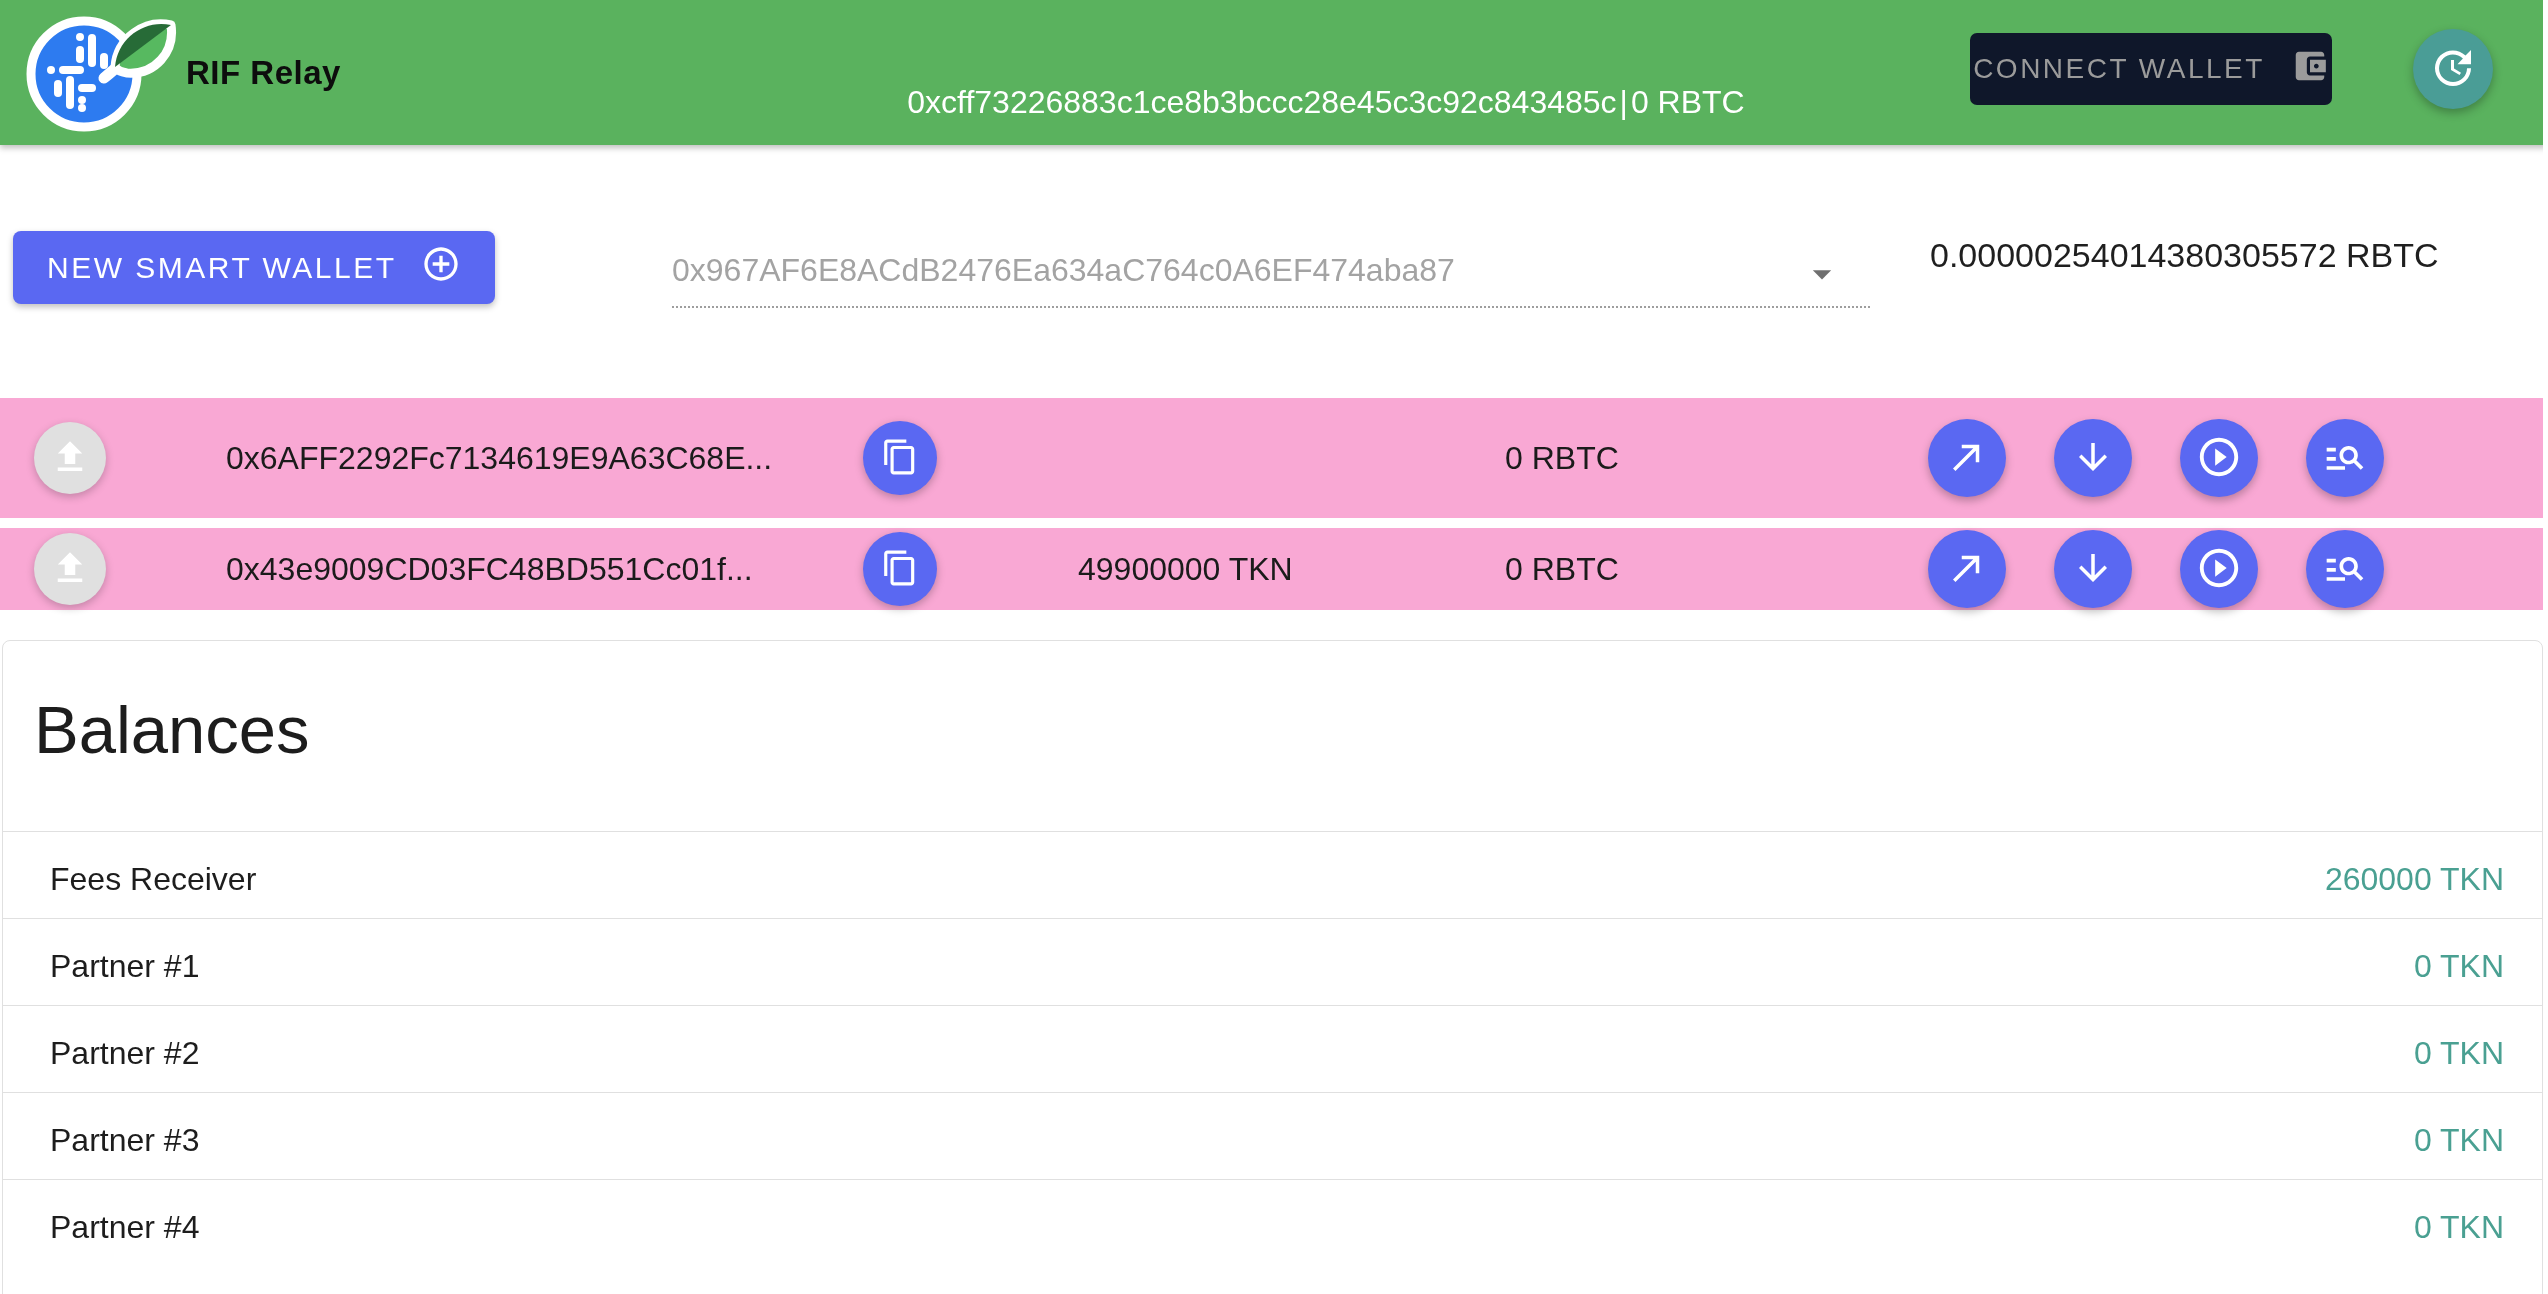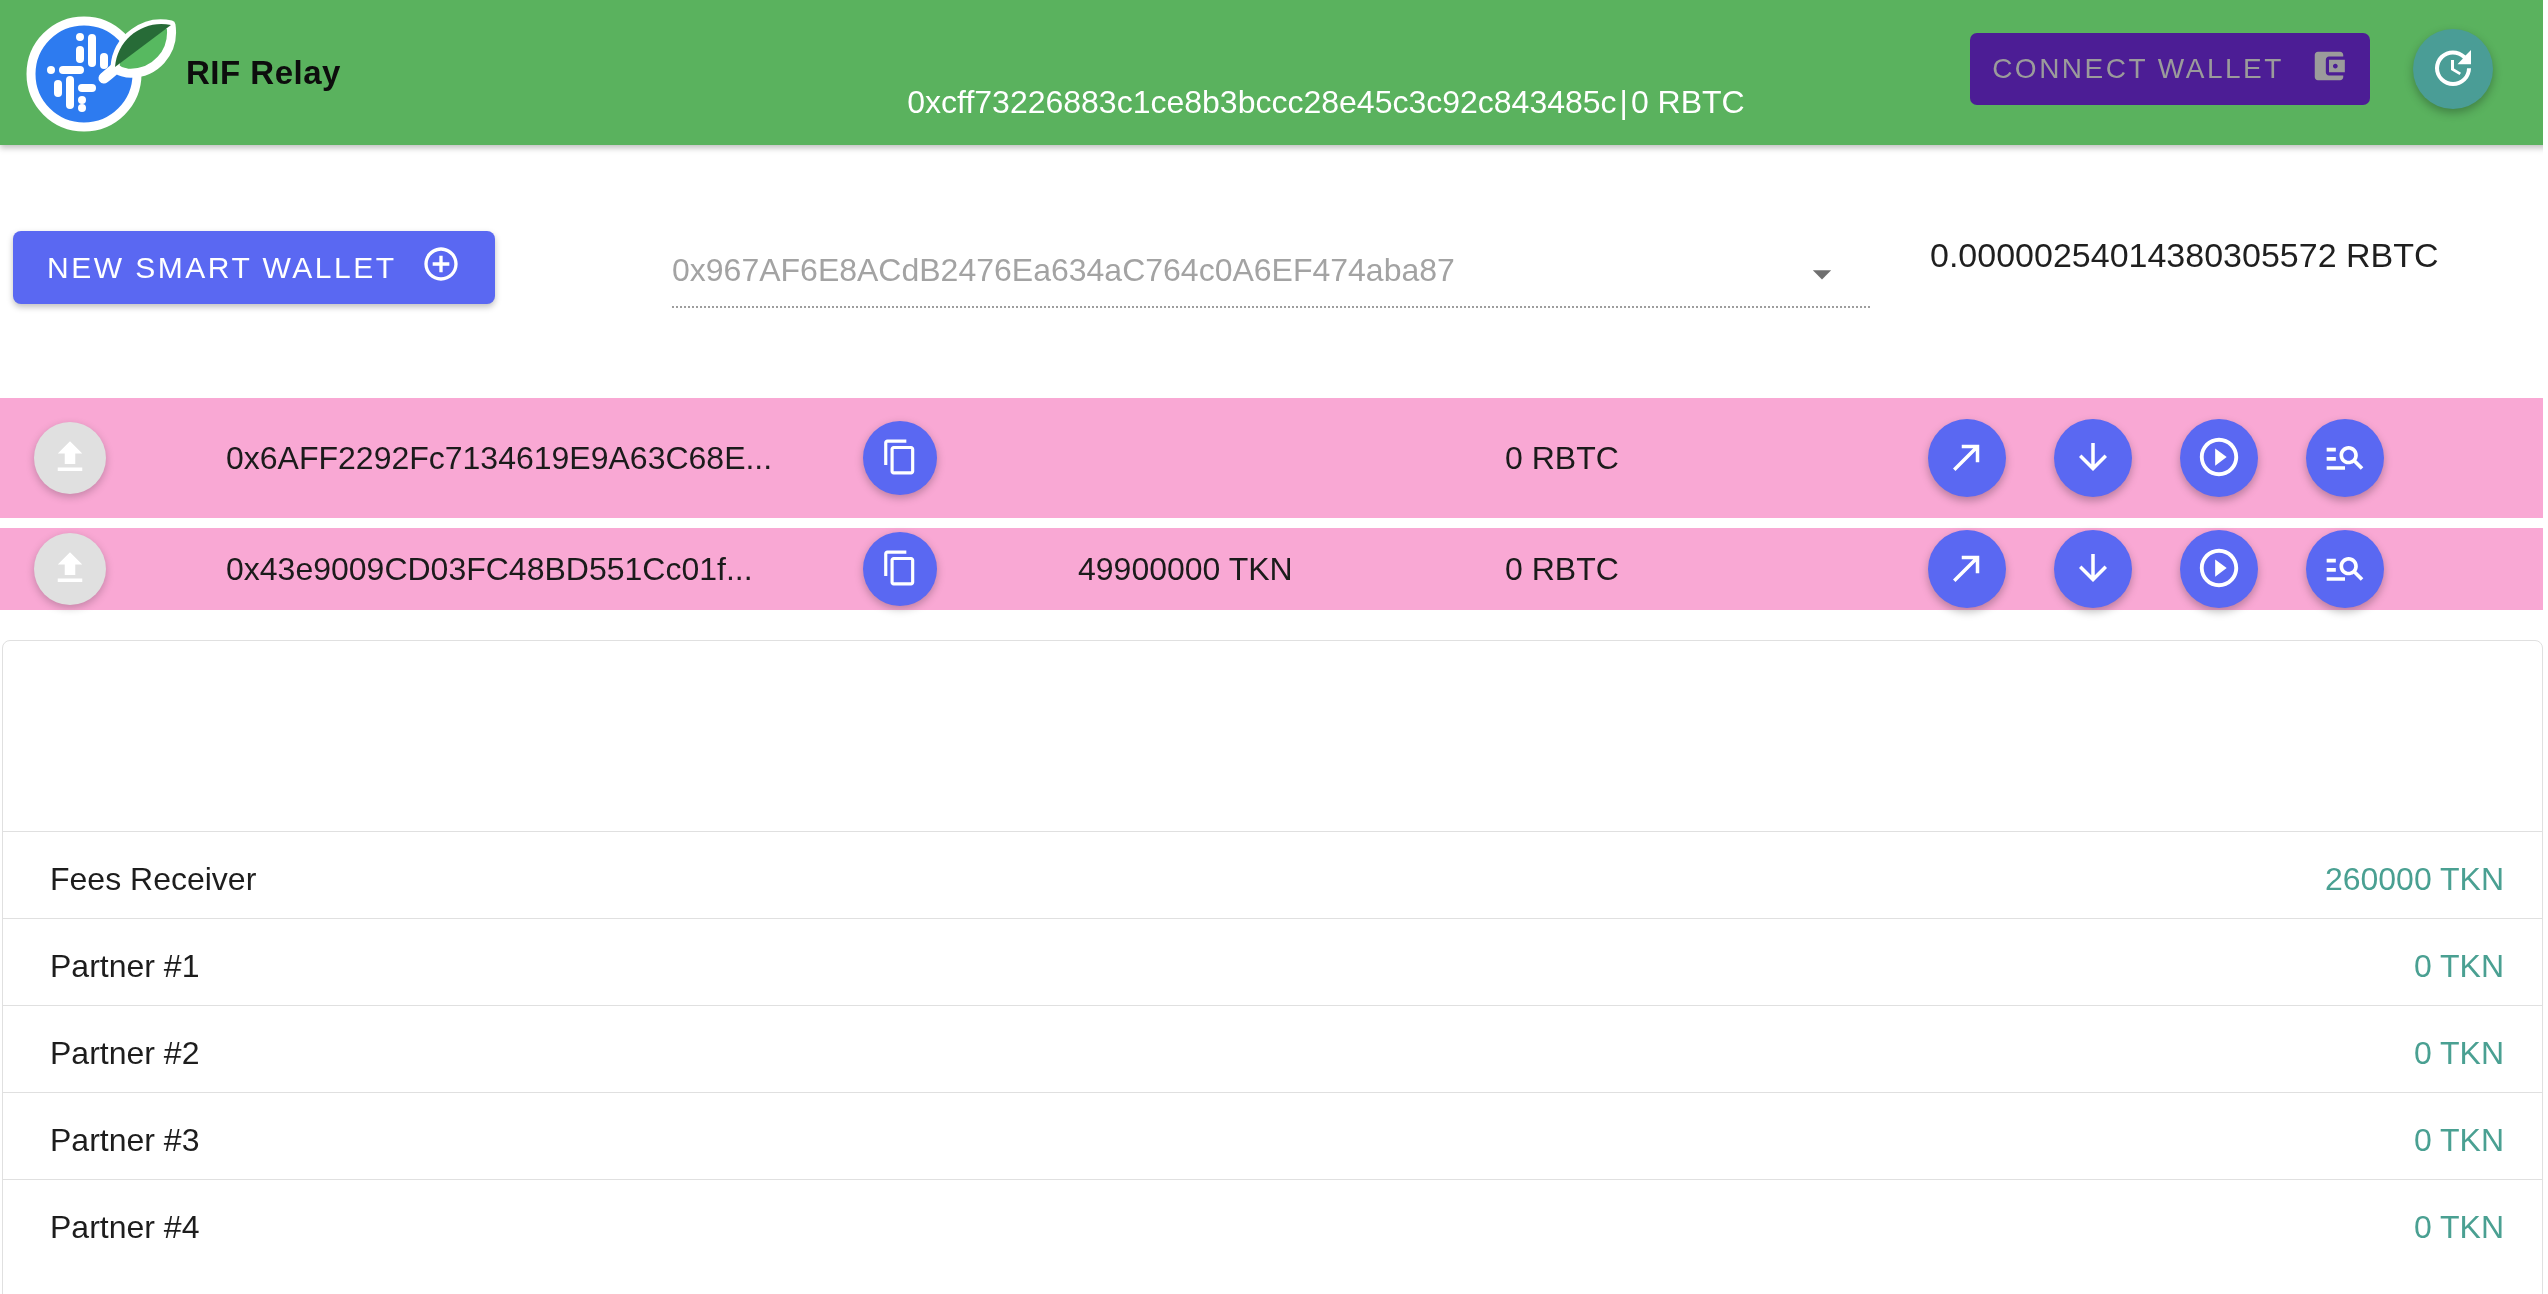--- a/index.html
+++ b/index.html
@@ -8,22 +8,22 @@
 
   
   .appbar { position:absolute; left:0; top:0; width:2548px; height:145px;
     background:#5ab25e; box-shadow:0 3px 6px rgba(0,0,0,.25); z-index:2; }
   .logo { position:absolute; left:18px; top:4px; }
   .app-title { position:absolute; left:186px; top:0; height:145px; display:flex; align-items:center;
     font-size:33px; font-weight:700; color:#0d0d0d; letter-spacing:.5px; }
   .appbar-account { position:absolute; left:104px; right:0; top:0; height:145px;
     display:flex; align-items:center; justify-content:center; gap:3px;
     color:#ffffff; font-size:32px;margin-top:30px; }
-  .connect-btn { position:absolute; left:1970px; top:33px; width:400px; height:72px;
-    background:#4c1d95; border:none; border-radius:7px; display:flex; align-items:center;
+  .connect-btn { position:absolute; left:1970px; top:33px; width:362px; height:72px;
+    background:#0f172a; border:none; border-radius:7px; display:flex; align-items:center;
     justify-content:center; gap:26px; color:#9b9b9b; font-size:28px; letter-spacing:2.5px;
     cursor:default; font-family:inherit; }
   .connect-btn svg { flex:0 0 auto; }
   .refresh-fab { position:absolute; left:2413px; top:29px; width:80px; height:80px;
     border-radius:50%; background:#4a9d96; border:none; display:flex; align-items:center;
     justify-content:center; box-shadow:0 4px 10px rgba(0,0,0,.28); cursor:pointer; }
 
   
   .new-wallet-btn { position:absolute; left:13px; top:231px; height:73px; padding:0 34px;
     background:#5a68f2; color:#fff; border:none; border-radius:8px; display:flex;
@@ -237,20 +237,21 @@
       <span>
         <svg width="44" height="44" viewBox="0 0 24 24" fill="#ffffff">
             <path d="M7 9H2V7h5v2zm0 3H2v2h5v-2zm13.59 7l-3.83-3.83c-.8.52-1.74.83-2.76.83-2.76 0-5-2.24-5-5s2.24-5 5-5 5 2.24 5 5c0 1.02-.31 1.96-.83 2.75L22 17.59 20.59 19zM17 11c0-1.65-1.35-3-3-3s-3 1.35-3 3 1.35 3 3 3 3-1.35 3-3zM2 19h10v-2H2v2z"></path>
           </svg>
       </span>
     </button>
   </div>
 </div>
 
 <section class="balances-card">
+  <h1 class="balances-title">Balances</h1>
   <div class="balances-table">
     <div class="balance-row">
       <span class="balance-label">Fees Receiver</span>
       <span class="balance-value">260000 TKN</span>
     </div>
     <div class="balance-row">
       <span class="balance-label">Partner #1</span>
       <span class="balance-value">0 TKN</span>
     </div>
     <div class="balance-row">

